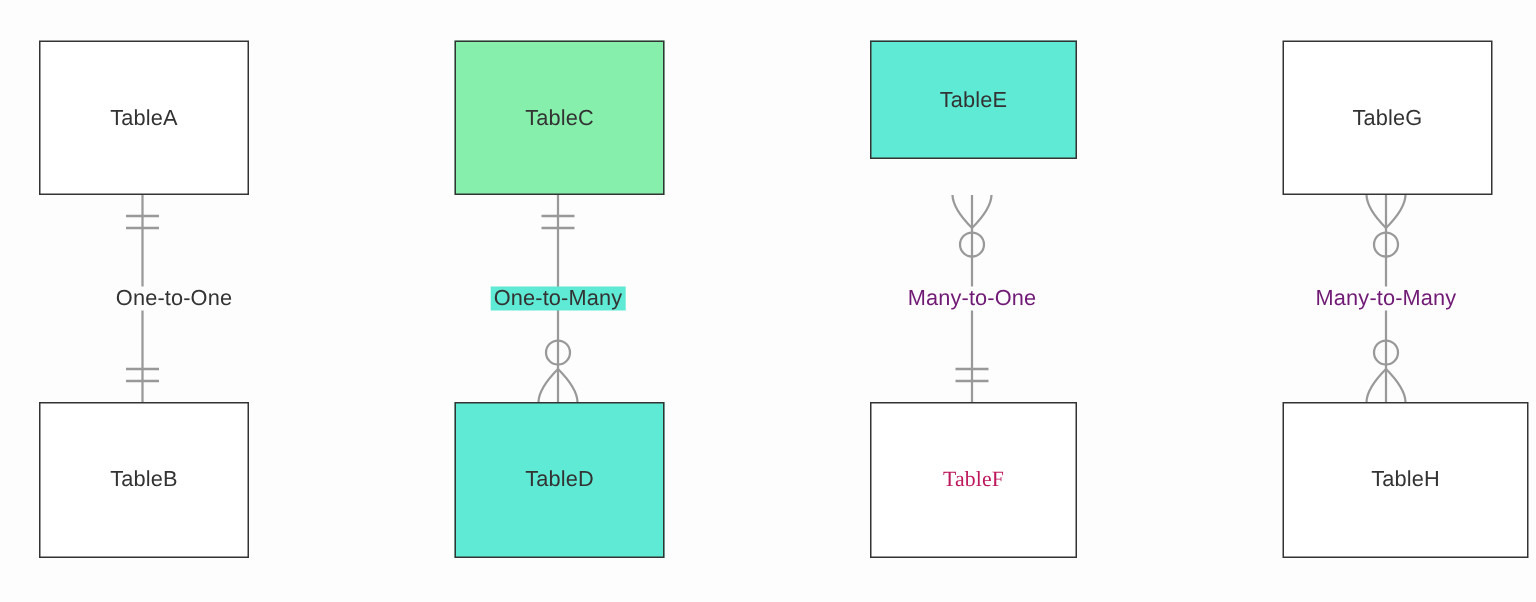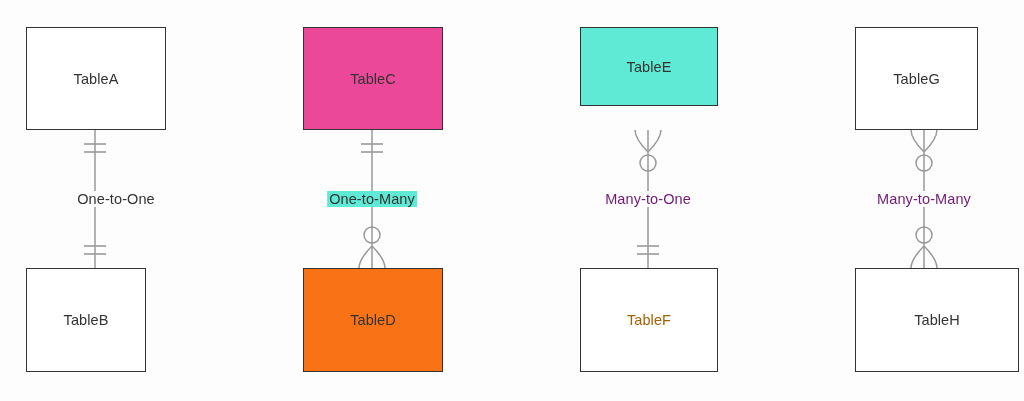--- a/index.html
+++ b/index.html
@@ -95,36 +95,36 @@
         <circle cx="924" cy="163" r="8" stroke-width="1.5" fill="none" stroke="#999999"></circle>
         <path d="M 924 246 Q 911.26 258.76 911 268" stroke-width="1.5" stroke="#999999" fill="none"></path>
         <path d="M 924 246 Q 936.74 258.76 937 268" stroke-width="1.5" stroke="#999999" fill="none"></path>
         <circle cx="924" cy="235" r="8" stroke-width="1.5" fill="none" stroke="#999999"></circle>
       </g>
     </svg>
   <div id="boxes">
       <div class="entity-box" style="left: 26px; top: 27px; width: 140px; height: 103px; border-color: rgb(51, 51, 51); background: rgb(255, 255, 255);">
         <span class="entity-label" style="color: rgb(51, 51, 51);">TableA</span>
       </div>
-      <div class="entity-box" style="left: 26px; top: 268px; width: 120px; height: 104px; border-color: rgb(51, 51, 51); background: rgb(255, 255, 255);">
+      <div class="entity-box" style="left: 26px; top: 268px; width: 140px; height: 104px; border-color: rgb(51, 51, 51); background: rgb(255, 255, 255);">
         <span class="entity-label" style="color: rgb(51, 51, 51);">TableB</span>
       </div>
-      <div class="entity-box" style="left: 303px; top: 27px; width: 140px; height: 103px; border-color: rgb(51, 51, 51); background: #ec4899;">
+      <div class="entity-box" style="left: 303px; top: 27px; width: 140px; height: 103px; border-color: rgb(51, 51, 51); background: #86efac;">
         <span class="entity-label" style="color: rgb(51, 51, 51);">TableC</span>
       </div>
-      <div class="entity-box" style="left: 303px; top: 268px; width: 140px; height: 104px; border-color: rgb(51, 51, 51); background: #f97316;">
+      <div class="entity-box" style="left: 303px; top: 268px; width: 140px; height: 104px; border-color: rgb(51, 51, 51); background: #5eead4;">
         <span class="entity-label" style="color: rgb(51, 51, 51);">TableD</span>
       </div>
       <div class="entity-box" style="left: 580px; top: 27px; width: 138px; height: 79px; border-color: rgb(51, 51, 51); background: #5eead4;">
         <span class="entity-label" style="color: rgb(51, 51, 51);">TableE</span>
       </div>
       <div class="entity-box" style="left: 580px; top: 268px; width: 138px; height: 104px; border-color: rgb(51, 51, 51); background: rgb(255, 255, 255);">
-        <span class="entity-label" style="color: #a16207;">TableF</span>
+        <span class="entity-label" style="color: #be185d; font-family: Liberation Serif, serif;">TableF</span>
       </div>
-      <div class="entity-box" style="left: 855px; top: 27px; width: 123px; height: 103px; border-color: rgb(51, 51, 51); background: rgb(255, 255, 255);">
+      <div class="entity-box" style="left: 855px; top: 27px; width: 140px; height: 103px; border-color: rgb(51, 51, 51); background: rgb(255, 255, 255);">
         <span class="entity-label" style="color: rgb(51, 51, 51);">TableG</span>
       </div>
       <div class="entity-box" style="left: 855px; top: 268px; width: 164px; height: 104px; border-color: rgb(51, 51, 51); background: rgb(255, 255, 255);">
         <span class="entity-label" style="color: rgb(51, 51, 51);">TableH</span>
       </div>
     </div>
   <div id="labels">
       <div class="rel-label" style="left: 95px; top: 199px; color: rgb(51, 51, 51); background: rgb(253, 253, 253); margin-left: 21px;">One-to-One</div>
       <div class="rel-label" style="left: 372px; top: 199px; color: rgb(51, 51, 51); background: #5eead4;">One-to-Many</div>
       <div class="rel-label" style="left: 648px; top: 199px; color: #701a75; background: rgb(253, 253, 253);">Many-to-One</div>

